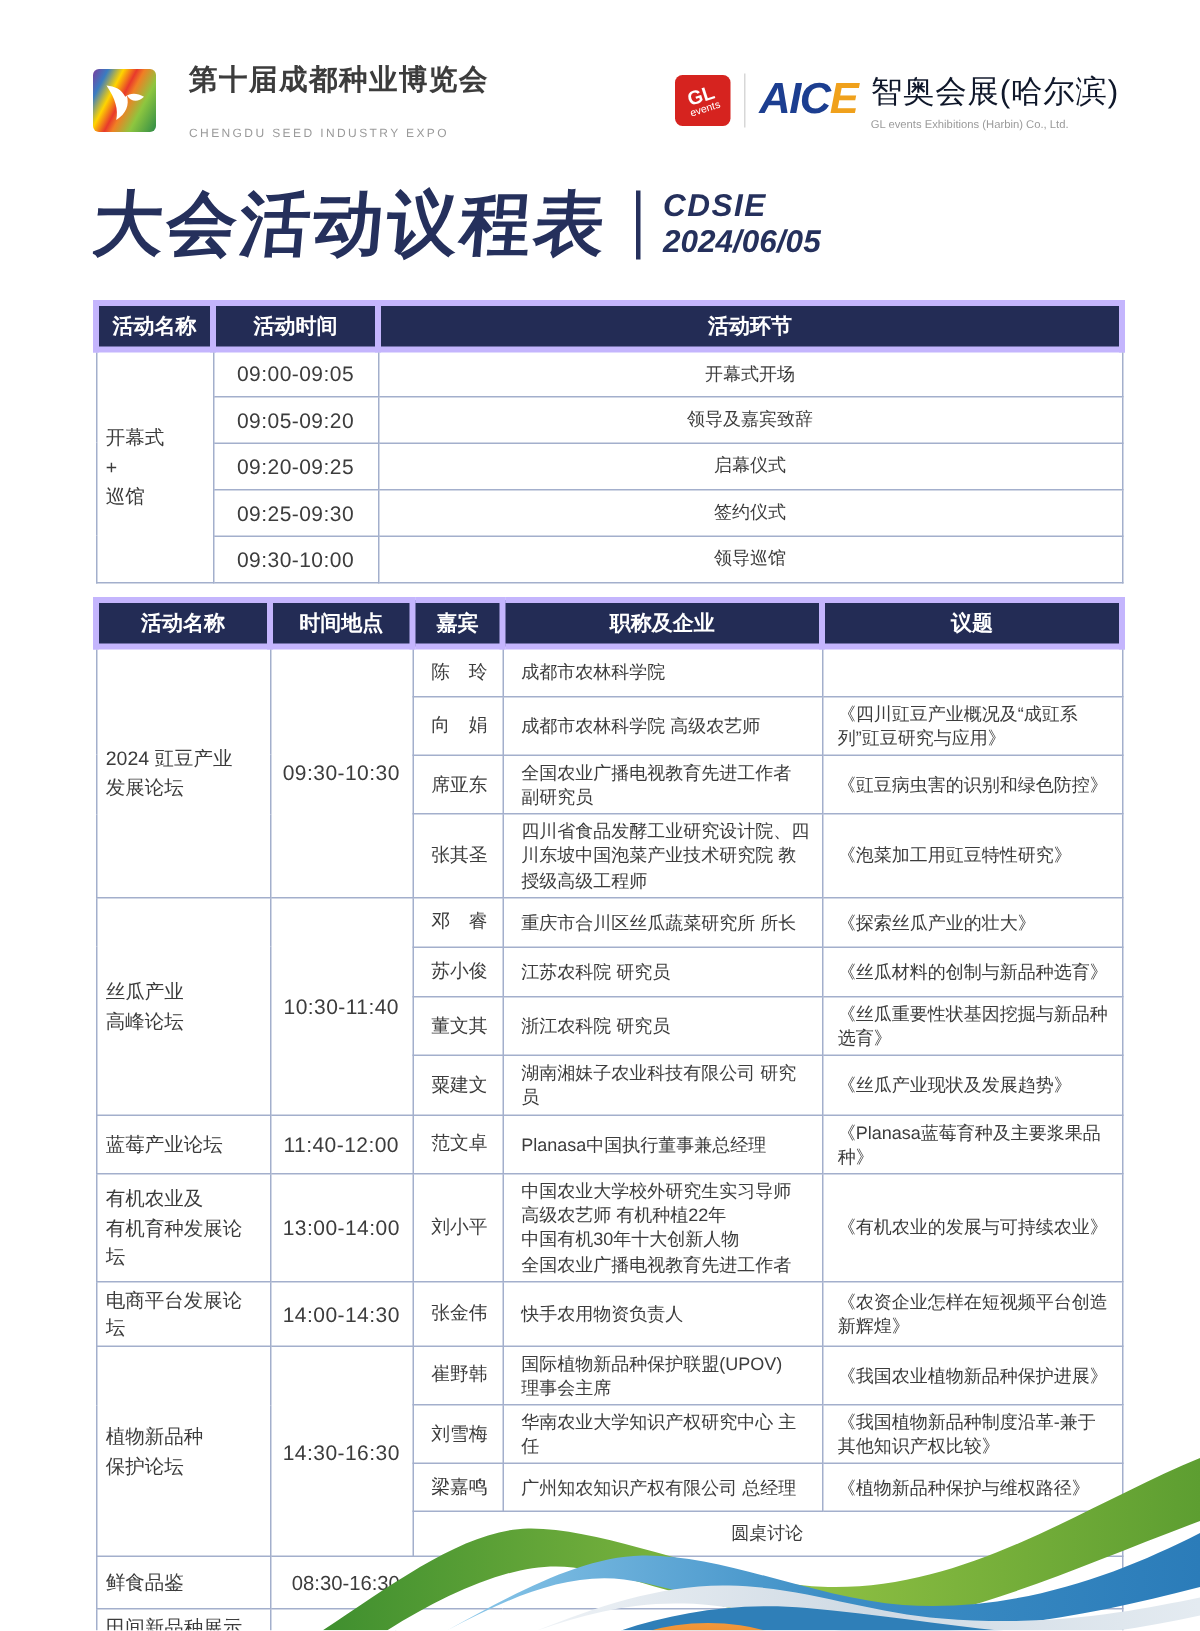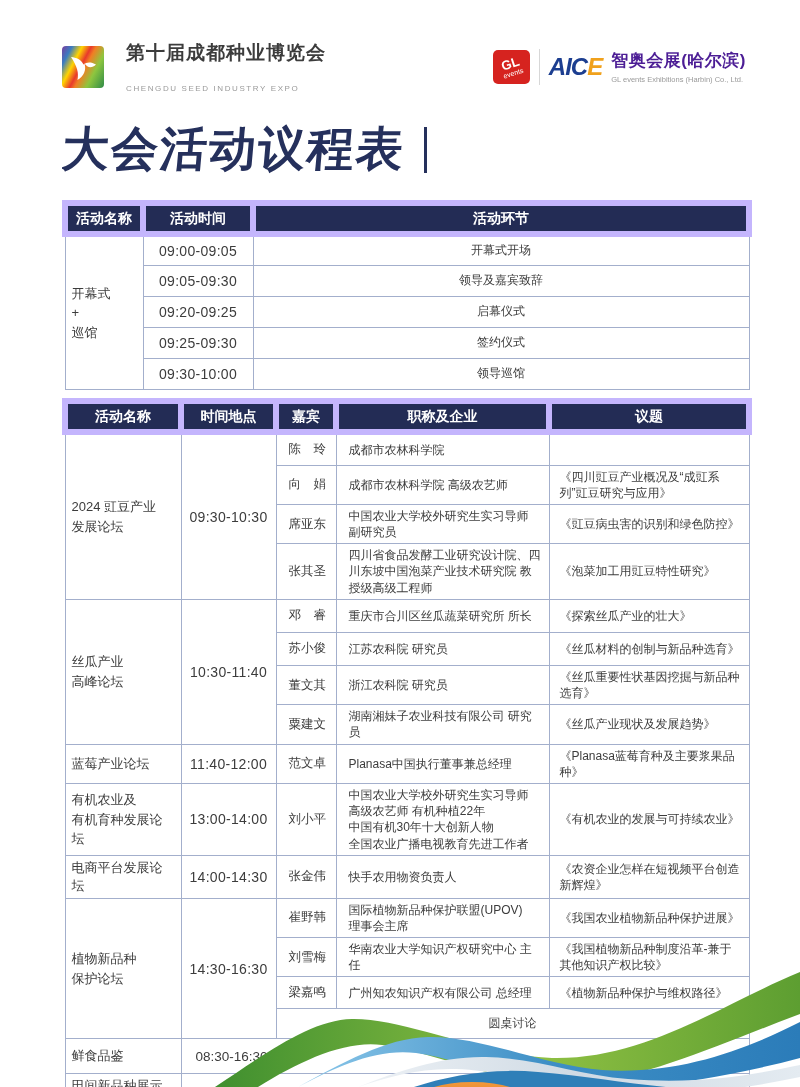--- a/index.html
+++ b/index.html
@@ -15,39 +15,39 @@
   .logo-sq svg { position:absolute; inset:0; }
   .brand-left-text .cn { font-size:19px; font-weight:bold; color:#3c3c3c; letter-spacing:1px; }
   .brand-left-text .en { font-size:8px; color:#9a9a9a; letter-spacing:1.6px; margin-top:18px; }
 
   .brand-right { display:flex; align-items:center; gap:9px; }
   .gl-badge { width:37px; height:34px; background:#d6231f; border-radius:5px; display:flex; align-items:center; justify-content:center; overflow:hidden; }
   .gl-badge .rot { transform:rotate(-18deg); color:#fff; text-align:center; line-height:1; }
   .gl-badge .gl { font-size:13px; font-weight:bold; display:block; }
   .gl-badge .ev { font-size:7px; display:block; }
   .brand-vdiv { width:1px; height:36px; background:#d7d7d7; }
-  .aice-mark { font-weight:900; font-size:24px; letter-spacing:-1px; line-height:1; font-style:italic; }
+  .aice-mark { font-weight:900; font-size:29px; letter-spacing:-1px; line-height:1; font-style:italic; }
   .aice-blue { color:#1c3e90; }
   .aice-orange { color:#f0a11c; }
-  .brand-right-text .cn { font-size:17px; font-weight:bold; color:#4c1d95; letter-spacing:0.5px; }
+  .brand-right-text .cn { font-size:21px; font-weight:normal; color:#0f172a; letter-spacing:0.5px; }
   .brand-right-text .en { font-size:7.5px; color:#9a9a9a; margin-top:3px; }
 
   
   .title-row { position:absolute; top:118px; left:62px; display:flex; align-items:center; }
   .title-main { font-size:47px; font-weight:900; color:#25305c; letter-spacing:2px; transform:skewX(-5deg); }
   .title-vdiv { width:3px; height:46px; background:#25305c; margin:0 15px 0 19px; }
   .title-side { color:#25305c; font-weight:900; font-style:italic; line-height:1.1; }
   .title-code { font-size:21px; letter-spacing:1px; }
   .title-date { font-size:21px; }
 
   
   table { border-collapse:collapse; table-layout:fixed; width:684px; position:absolute; left:62px; }
   #tbl-agenda { top:200px; }
   #tbl-forum { top:398px; }
-  th { background:#232c55; color:#ffffff; font-size:14px; font-weight:bold; height:31px; border:6px solid #c4b5fd; padding:0; }
+  th { background:#232c55; color:#ffffff; font-size:14px; font-weight:bold; height:31px; border:4px solid #c4b5fd; padding:0; }
   td { border:1px solid #a3afcc; font-size:12px; color:#3c3c3c; padding:3px 6px; vertical-align:middle; }
   .c-center { text-align:center;margin-top:40px; }
   .c-name { text-align:left; font-size:13px; font-weight:500; }
   .c-time { text-align:center; font-size:14px; letter-spacing:0.3px; }
   .c-guest { padding-left:12px; font-size:12.5px; }
   .c-org { padding-left:12px; line-height:1.35; }
   .c-topic { padding-left:10px; padding-right:6px; line-height:1.35; }
   .c-merged { padding-left:14px; font-size:13.5px; text-align:left; }
   .preline { white-space:pre-line; line-height:1.5; }
   .preline-tight { white-space:pre-line; line-height:1.35;margin-top:18px; }
@@ -84,20 +84,24 @@
       <div class="brand-right-text">
         <div class="cn">智奥会展(哈尔滨)</div>
         <div class="en">GL events Exhibitions (Harbin) Co., Ltd.</div>
       </div>
     </div>
   </div>
 
   <div class="title-row">
     <div class="title-main">大会活动议程表</div>
     <div class="title-vdiv"></div>
+    <div class="title-side">
+      <div class="title-code">CDSIE</div>
+      <div class="title-date">2024/06/05</div>
+    </div>
   </div>
 
   <table id="tbl-agenda">
     <colgroup>
         <col style="width:78px">
         <col style="width:110px">
         <col style="width:496px">
       </colgroup>
     <tbody>
         <tr>
@@ -106,21 +110,21 @@
       <th>活动环节</th>
     </tr>
     <tr style="height:31px">
       <td class="c-name preline" rowspan="5">开幕式
 +
 巡馆</td>
       <td class="c-time">09:00-09:05</td>
       <td class="c-center">开幕式开场</td>
     </tr>
     <tr style="height:31px">
-      <td class="c-time">09:05-09:30</td>
+      <td class="c-time">09:05-09:20</td>
       <td class="c-center">领导及嘉宾致辞</td>
     </tr>
     <tr style="height:31px">
       <td class="c-time">09:20-09:25</td>
       <td class="c-center">启幕仪式</td>
     </tr>
     <tr style="height:31px">
       <td class="c-time">09:25-09:30</td>
       <td class="c-center">签约仪式</td>
     </tr>
@@ -156,21 +160,21 @@
       <td class="c-org">成都市农林科学院</td>
       <td class="c-topic"></td>
     </tr>
     <tr style="height:36px">
       <td class="c-guest">向　娟</td>
       <td class="c-org">成都市农林科学院 高级农艺师</td>
       <td class="c-topic">《四川豇豆产业概况及“成豇系列”豇豆研究与应用》</td>
     </tr>
     <tr style="height:31px">
       <td class="c-guest">席亚东</td>
-      <td class="c-org">中国农业大学校外研究生实习导师 副研究员</td>
+      <td class="c-org">全国农业广播电视教育先进工作者 副研究员</td>
       <td class="c-topic">《豇豆病虫害的识别和绿色防控》</td>
     </tr>
     <tr style="height:34px">
       <td class="c-guest">张其圣</td>
       <td class="c-org">四川省食品发酵工业研究设计院、四川东坡中国泡菜产业技术研究院 教授级高级工程师</td>
       <td class="c-topic">《泡菜加工用豇豆特性研究》</td>
     </tr>
 
     <tr style="height:33px">
       <td class="c-name preline" rowspan="4">丝瓜产业

